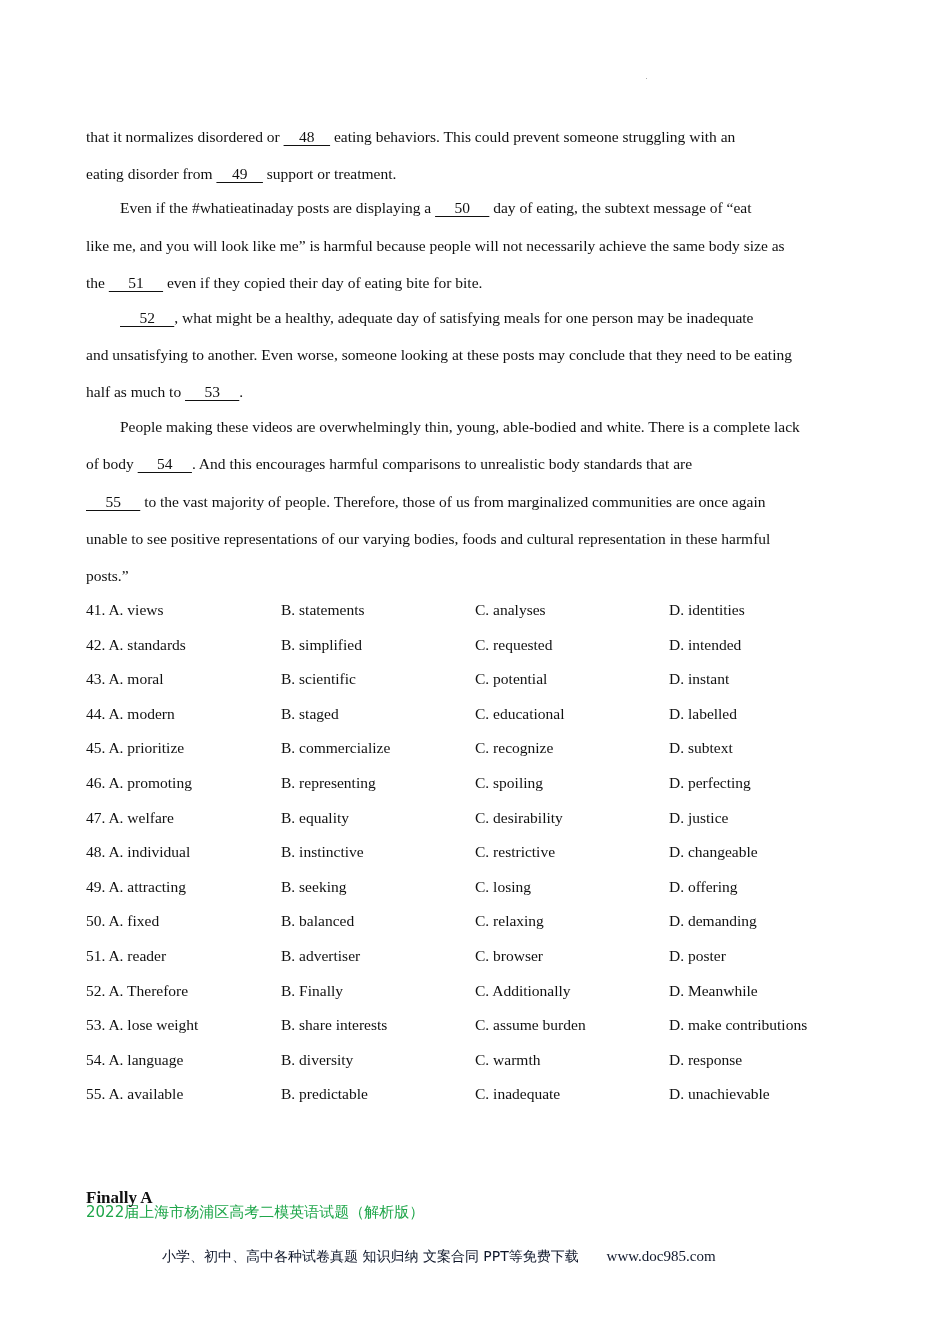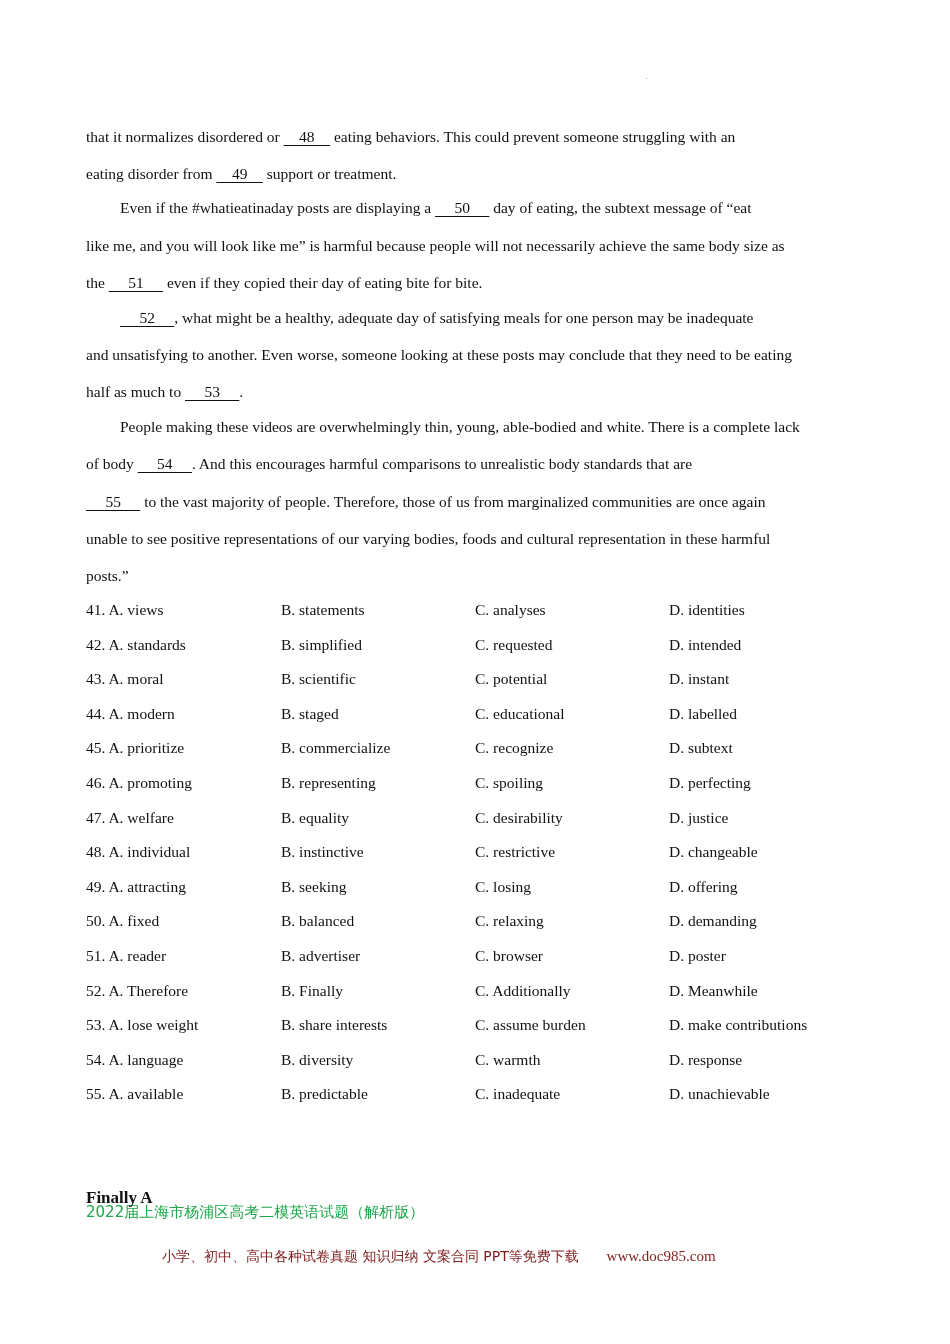--- a/index.html
+++ b/index.html
@@ -16,21 +16,21 @@
   .blank { text-decoration: underline; text-underline-offset: 3px; white-space: pre; }
   .opts { position: absolute; left: 86px; top: 600px; width: 800px; }
   .opt-row { position: absolute; left: 0; height: 20px; width: 800px; white-space: nowrap; line-height: 20px; }
   .opt { position: absolute; top: 0; }
   .col-a { left: 0; }
   .col-b { left: 195px; }
   .col-c { left: 389px; }
   .col-d { left: 583px; }
   .heading-cn { position: absolute; left: 86px; top: 1154px; color: #1fa64a; font-size: 15px; font-family: "DejaVu Sans", sans-serif; line-height: 20px; margin-top: 48px; }
   .section-title { position: absolute; left: 86px; top: 1188px; font-weight: bold; font-size: 17px; line-height: 20px; }
-  .footer { position: absolute; left: 162px; top: 1246px; font-size: 15px; line-height: 20px; white-space: nowrap; color: #7f1d1d; text-align: center; }
+  .footer { position: absolute; left: 162px; top: 1246px; font-size: 15px; line-height: 20px; white-space: nowrap; color: #0f172a; text-align: center; }
   .footer .cn { font-family: "DejaVu Sans", sans-serif; font-size: 14px; }
   .footer .url { margin-left: 24px; }
 </style>
 </head>
 <body>
 
 <div class="page">
   <div class="dot"></div>
 
   <div id="passage">

